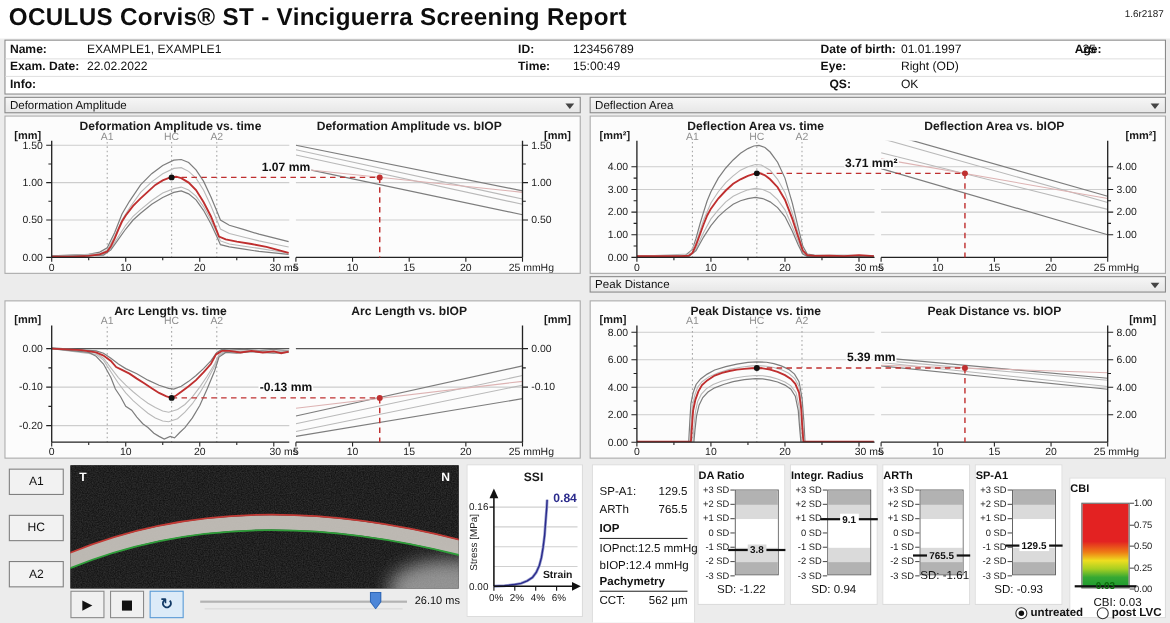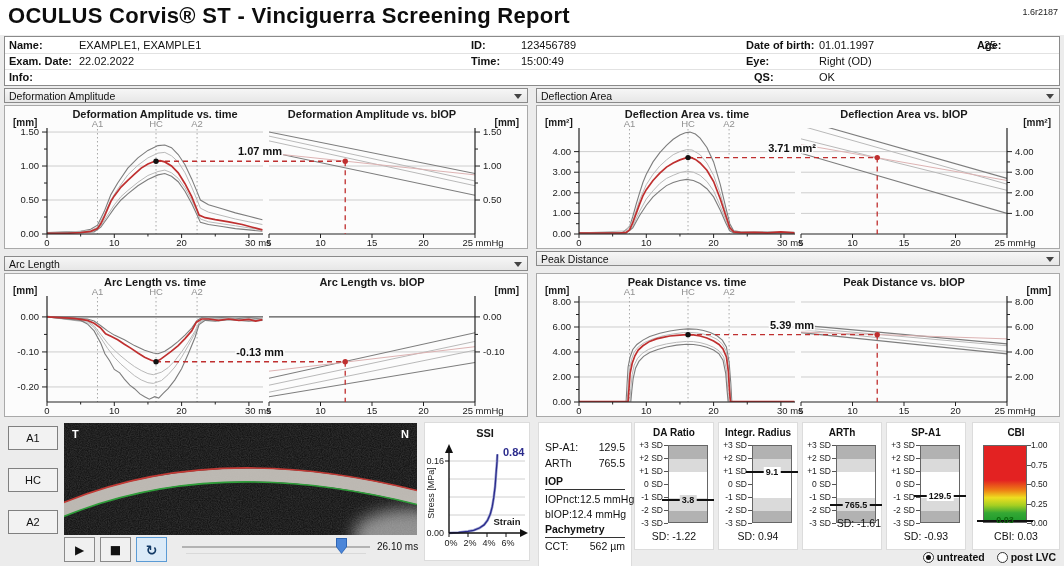--- a/index.html
+++ b/index.html
@@ -22,21 +22,21 @@
   .ctrlbtn{position:absolute;top:537px;width:31px;height:25px;background:#f0f0f0;border:1px solid #8a8a8a;box-sizing:border-box;display:flex;align-items:center;justify-content:center;font-size:12px;color:#111;cursor:default;}
   .ctrlbtn.loop{background:#dcebf8;border:1px solid #5b9bd5;font-size:14px;font-family:"DejaVu Sans",sans-serif;font-weight:bold;color:#123a66;}
   .track{position:absolute;left:182px;top:546px;width:188px;height:2px;background:#b3b3b3;}
   .track2{position:absolute;left:186px;top:553px;width:180px;height:1px;background:#d9d9d9;}
   .thumb{position:absolute;left:336px;top:538px;width:11px;height:16px;background:#2f66b5;clip-path:polygon(0 0,100% 0,100% 55%,50% 100%,0 55%);}
   .thumb .inner{position:absolute;left:1px;top:1px;width:9px;height:14px;background:#4c86d8;clip-path:polygon(0 0,100% 0,100% 55%,50% 100%,0 55%);}
   .timelbl{position:absolute;left:377px;top:541px;font-size:10px;color:#111;}
   .card{position:absolute;top:422px;background:#fff;border:1px solid #dcdcdc;box-sizing:border-box;}
   .prow{position:absolute;left:6px;right:6px;font-size:10.5px;color:#111;display:flex;justify-content:space-between;white-space:nowrap;}
   .phead{position:absolute;left:6px;right:6px;font-size:10.5px;font-weight:bold;color:#111;border-bottom:1px solid #333;padding-bottom:2px;}
-  .gtitle{position:absolute;left:0;top:4px;width:100%;text-align:center;font-size:10px;font-weight:bold;color:#111;}
+  .gtitle{position:absolute;left:0;top:4px;width:100%;font-size:10px;font-weight:bold;color:#111;}
   .glabel{position:absolute;font-size:8.5px;color:#222;text-align:right;width:28px;}
   .gtick{position:absolute;height:1px;background:#555;}
   .gbar{position:absolute;border:1px solid #666;box-sizing:border-box;}
   .gband{width:100%;}
   .gmark{position:absolute;height:2px;background:#111;}
   .gval{position:absolute;transform:translate(-50%,-50%);font-size:9px;font-weight:bold;color:#111;padding:0 2px;white-space:nowrap;}
   .gsd{position:absolute;left:0;width:100%;text-align:center;font-size:10.5px;font-weight:normal;color:#111;}
   .radios{position:absolute;right:8px;top:551px;display:flex;gap:12px;font-size:10.5px;font-weight:bold;color:#111;align-items:center;}
   .radio{display:flex;align-items:center;gap:3px;cursor:default;}
   .rad{width:11px;height:11px;border:1px solid #333;border-radius:50%;background:#fff;display:inline-block;position:relative;box-sizing:border-box;}
@@ -70,21 +70,20 @@
     <div class="pf" style="left:741px;top:18px"><span class="pl">Eye:</span></div>
     <div class="pf" style="left:814px;top:18px">Right (OD)</div>
     <div class="pf" style="left:4px;top:34px"><span class="pl">Info:</span></div>
     <div class="pf" style="left:74px;top:34px"></div>
     <div class="pf" style="left:749px;top:34px"><span class="pl">QS:</span></div>
     <div class="pf" style="left:814px;top:34px">OK</div>
   </div>
 
   <div class="combo" style="left:4px;top:88px"><span>Deformation Amplitude</span><span class="chev"></span></div>
   <div class="combo" style="left:536px;top:88px"><span>Deflection Area</span><span class="chev"></span></div>
-  <div class="combo" style="left:4px;top:256px"><span>Arc Length</span><span class="chev"></span></div>
   <div class="combo" style="left:536px;top:251px"><span>Peak Distance</span><span class="chev"></span></div>
 
   <div class="panel" style="left:4px;top:105px"><svg width="522" height="142">
         <clipPath id="clL0">
           <rect x="42" y="22" width="216" height="106"></rect>
         </clipPath>
         <clipPath id="clR0">
           <rect x="264" y="22" width="206" height="106"></rect>
         </clipPath>
         <line x1="42" y1="128" x2="258" y2="128" stroke="#cdcdcd" stroke-width="1"></line>
@@ -640,21 +639,21 @@
           <div class="gband" style="height: 13px; background: rgb(178, 178, 178);"></div>
           <div class="gband" style="height: 13px; background: rgb(218, 218, 218);"></div>
           <div class="gband" style="height: 26px; background: rgb(255, 255, 255);"></div>
           <div class="gband" style="height: 13px; background: rgb(218, 218, 218);"></div>
           <div class="gband" style="height: 11px; background: rgb(178, 178, 178);"></div>
         </div>
         <div class="gmark" style="left: 27px; width: 52px; top: 72.09px;"></div>
         <div class="gval" style="left: 53px; top: 73.09px; background: rgb(255, 255, 255);">129.5</div>
         <div class="gsd" style="top: 107px;">SD:  -0.93</div>
       </div>
-      <div class="card" style="left: 972px; width: 88px; height: 128px;">
+      <div class="card" style="left: 972px; width: 88px; height: 128px; margin-top: 12px;">
         <div class="gtitle">CBI</div>
         <div class="gbar" style="left: 10px; top: 22px; width: 44px; height: 78px; background: linear-gradient(rgb(227, 34, 34) 0%, rgb(227, 34, 34) 45%, rgb(238, 125, 21) 58%, rgb(238, 222, 32) 68%, rgb(166, 207, 34) 78%, rgb(53, 168, 52) 88%, rgb(29, 154, 46) 100%);"></div>
         <div class="glabel" style="left: 58px; width: 26px; text-align: left; top: 17px;">1.00</div>
         <div class="gtick" style="left: 54px; width: 4px; top: 22px;"></div>
         <div class="glabel" style="left: 58px; width: 26px; text-align: left; top: 36.5px;">0.75</div>
         <div class="gtick" style="left: 54px; width: 4px; top: 41.5px;"></div>
         <div class="glabel" style="left: 58px; width: 26px; text-align: left; top: 56px;">0.50</div>
         <div class="gtick" style="left: 54px; width: 4px; top: 61px;"></div>
         <div class="glabel" style="left: 58px; width: 26px; text-align: left; top: 75.5px;">0.25</div>
         <div class="gtick" style="left: 54px; width: 4px; top: 80.5px;"></div>

